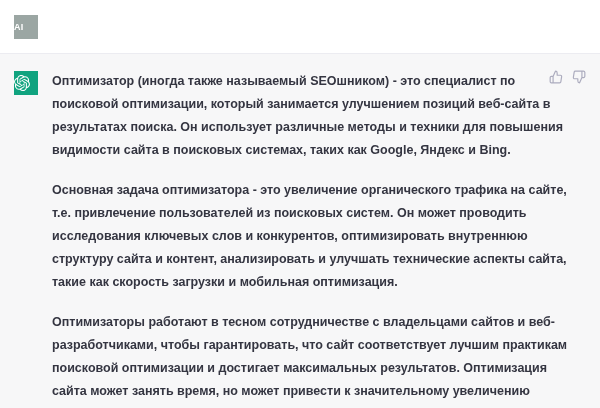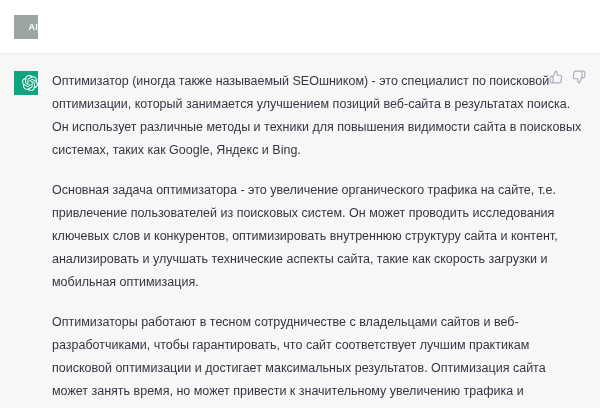--- a/index.html
+++ b/index.html
@@ -35,21 +35,21 @@
     border-bottom: 1px solid #ececf1;
     position: relative;
   }
   .avatar {
     width: 24px;
     height: 24px;
     min-width: 24px;
     border-radius: 0;
     display: flex;
     align-items: center;
-    justify-content: flex-end;
+    justify-content: flex-start;
     margin-right: 14px;
     margin-top: 1px;
   }
   .avatar-user {
     background: #9ba6a3;
     color: #ffffff;
     font-size: 9px;
     font-weight: bold;
     letter-spacing: 0.2px;
   }
@@ -61,20 +61,21 @@
     display: block;
   }
   .content {
     flex: 1;
     color: #343541;
     font-size: 12.5px;
     line-height: 23px;
   }
   .content p {
     margin: 0 0 17px 0;
+    font-weight: bold;
   }
   .content p:last-child {
     margin-bottom: 0;
   }
   .user-text {
     color: #343541;
     font-size: 12.5px;
     line-height: 18px;
     padding-top: 2px;
   }

